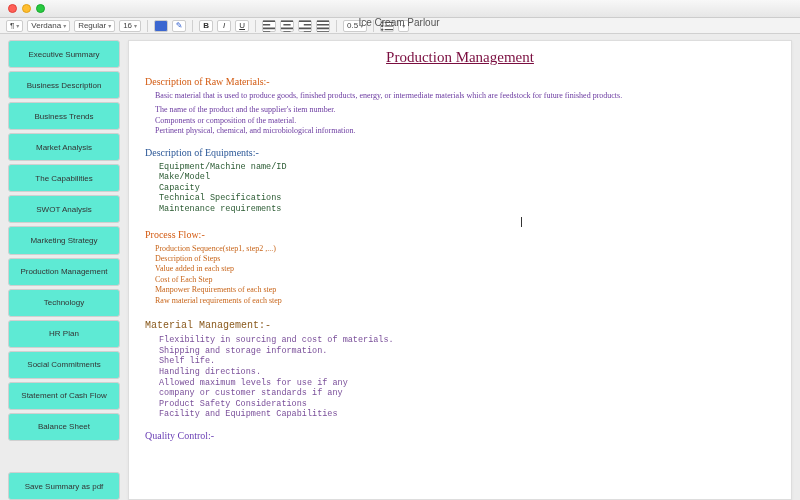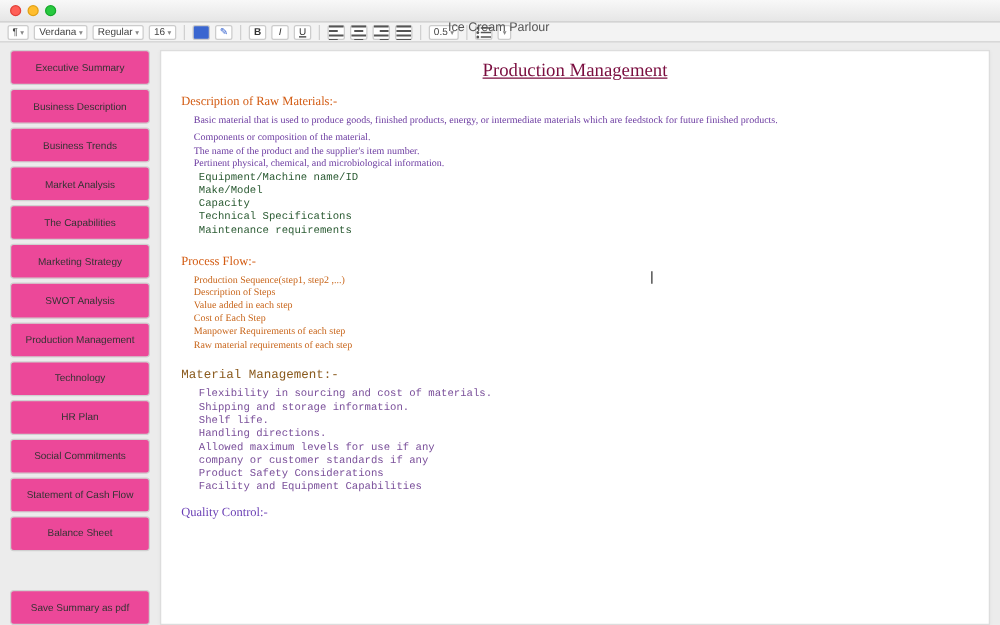--- a/index.html
+++ b/index.html
@@ -92,21 +92,21 @@
     height: calc(500px - 18px - 16px);
   }
   .sidebar {
     width: 128px;
     padding: 6px 8px 0 8px;
     display: flex;
     flex-direction: column;
     gap: 3px;
   }
   .nav-btn {
-    background: #ec4899;
+    background: #5eead4;
     border: 1px solid #d0d0d0;
     border-radius: 3px;
     height: 32px;
     font-size: 8px;
     color: #333;
     display: flex;
     align-items: center;
     justify-content: center;
     cursor: pointer;
   }
@@ -244,41 +244,42 @@
     </span>
 </div>
 
 <div class="main">
   <div class="sidebar">
     <div class="nav-btn">Executive Summary</div>
     <div class="nav-btn">Business Description</div>
     <div class="nav-btn">Business Trends</div>
     <div class="nav-btn">Market Analysis</div>
     <div class="nav-btn">The Capabilities</div>
+    <div class="nav-btn">SWOT Analysis</div>
     <div class="nav-btn">Marketing Strategy</div>
-    <div class="nav-btn">SWOT Analysis</div>
     <div class="nav-btn">Production Management</div>
     <div class="nav-btn">Technology</div>
     <div class="nav-btn">HR Plan</div>
     <div class="nav-btn">Social Commitments</div>
     <div class="nav-btn">Statement of Cash Flow</div>
     <div class="nav-btn">Balance Sheet</div>
     <div class="nav-btn save">Save Summary as pdf</div>
   </div>
 
   <div class="content">
     <div class="doc-title">Production Management</div>
 
     <div class="section-h orange">Description of Raw Materials:-</div>
     <div class="para purple">Basic material that is used to produce goods, finished products, energy, or intermediate materials which are feedstock for future finished products.</div>
     <div style="height:4px"></div>
+    <div class="para purple">The name of the product and the supplier's item number.</div>
     <div class="para purple">Components or composition of the material.</div>
-    <div class="para purple">The name of the product and the supplier's item number.</div>
     <div class="para purple">Pertinent physical, chemical, and microbiological information.</div>
 
+    <div class="section-h blue" style="margin-top:10px">Description of Equipments:-</div>
     <div class="mono">Equipment/Machine name/ID
 Make/Model
 Capacity
 Technical Specifications
 Maintenance requirements</div>
 
     <span class="cursor-caret"></span>
 
     <div class="section-h orange" style="margin-top:14px">Process Flow:-</div>
     <div class="para orange">Production Sequence(step1, step2 ,...)</div>

